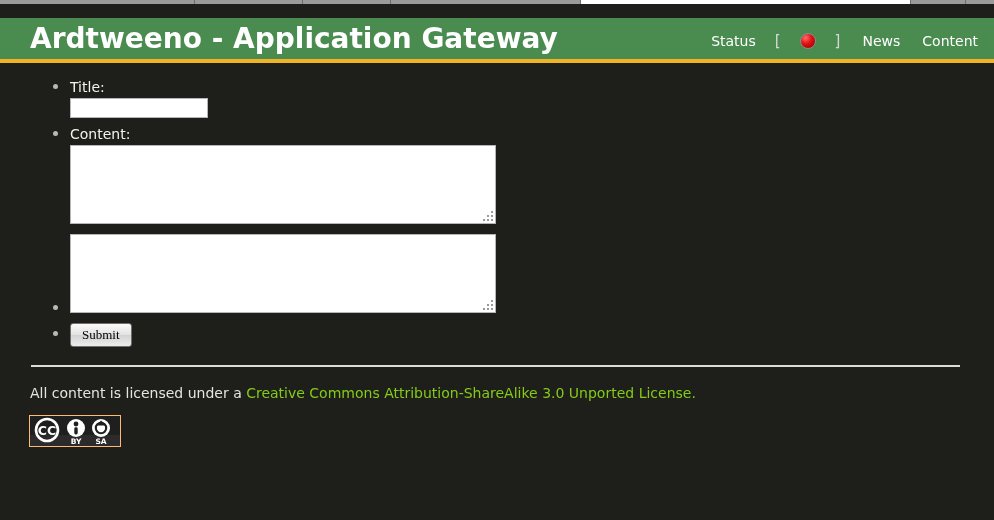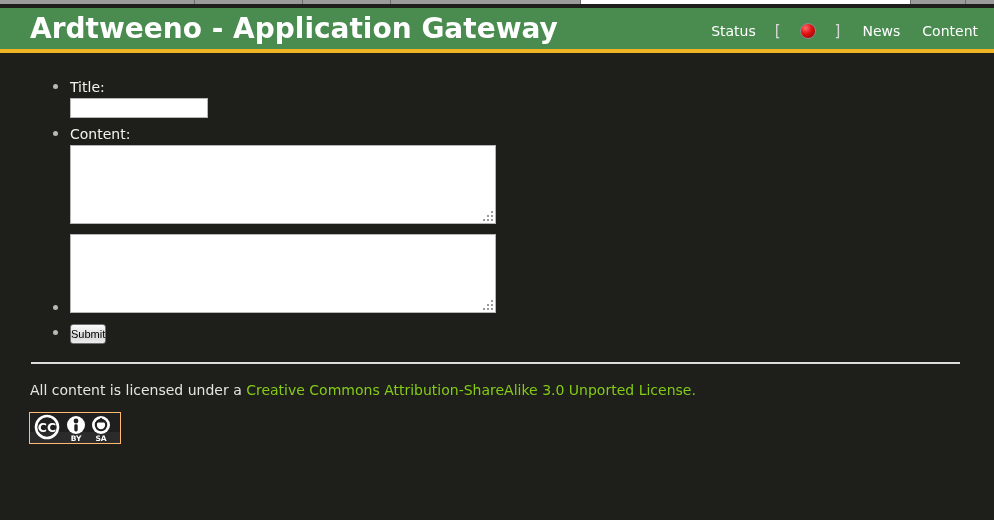--- a/index.html
+++ b/index.html
@@ -35,21 +35,21 @@
     position: absolute;
     top: 0;
     width: 1px;
     height: 4px;
     background: #6d6d6d;
   }
 
   
   .site-header {
     position: absolute;
-    top: 8px; left: 0;
+    top: 18px; left: 0;
     width: 994px;
     height: 45px;
     background: #4a8c50;
     border-bottom: 4px solid #f0b323;
     box-sizing: border-box;
   }
   .site-title {
     position: absolute;
     left: 30px;
     top: 4px;
@@ -152,24 +152,24 @@
     height: 12px;
     pointer-events: none;
   }
   .grip i {
     position: absolute;
     width: 2px;
     height: 2px;
     background: #9a9a9a;
   }
   button.submit-btn {
-    font-family: Liberation Sans, sans-serif;
-    font-size: 11px;
+    font-family: Liberation Serif, serif;
+    font-size: 13px;
     color: #000000;
-    padding: 3px 0;
+    padding: 3px 11px;
     border: 1px solid #6f6f6f;
     border-radius: 3px;
     background: linear-gradient(#fbfbfb, #e2e2e2 50%, #d2d2d2 50%, #ededed);
     cursor: pointer;
   }
 
   
   hr.sep {
     border: none;
     border-top: 2px solid #dcdcda;

